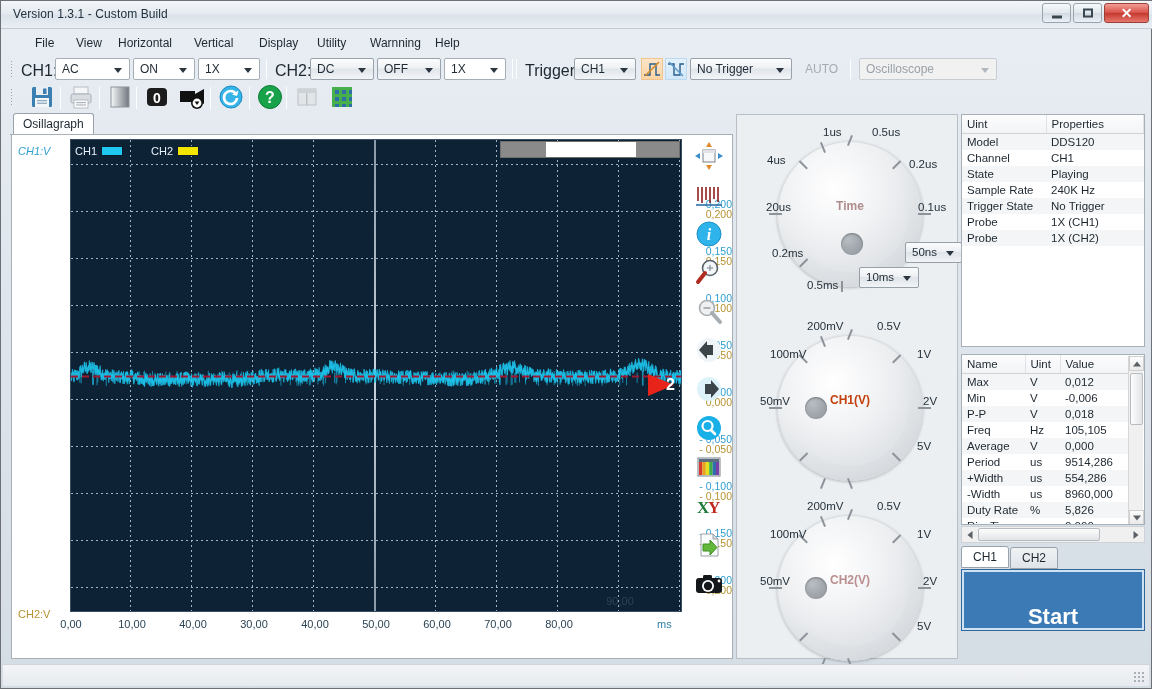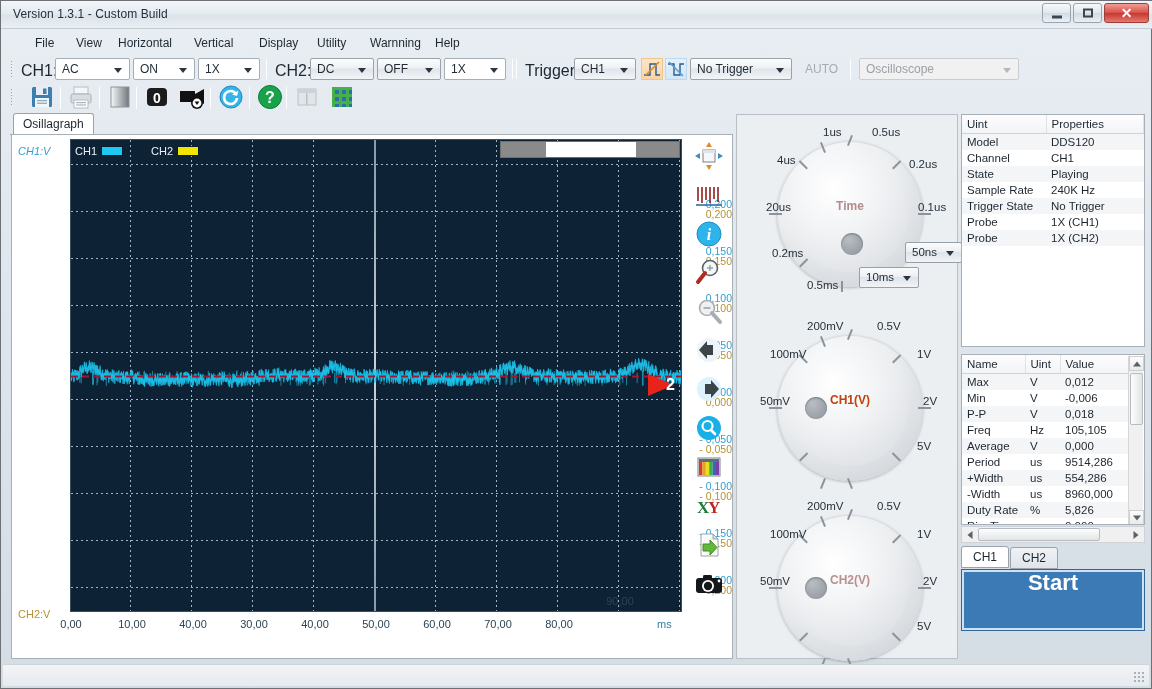--- a/index.html
+++ b/index.html
@@ -282,21 +282,21 @@
   .chtab {
     position: absolute; top: 0; height: 22px; padding: 0 11px; line-height: 21px;
     font-size: 12px; color: #1d2730; border: 1px solid #9aa3ab; border-radius: 3px 3px 0 0;
   }
   .chtab.active { background: #ffffff; top: 0; }
   .chtab.inactive { background: linear-gradient(180deg,#f0f2f4,#dfe4e9); top: 1px; }
   #start-button {
     position: absolute; left: 0; top: 455px; width: 184px; height: 62px;
     background: #3c7ab5; border: 1px solid #2f6799;
     box-shadow: inset 0 0 0 2px #cfe2f3;
-    display: flex; align-items: flex-start; justify-content: center;
+    display: flex; align-items: flex-end; justify-content: center;
   }
   #start-button span { font-size: 22px; font-weight: bold; color: #ffffff; }
 
   
   #statusbar {
     position: absolute; left: 2px; bottom: 2px; width: 1146px; height: 22px;
     background: linear-gradient(180deg,#f2f4f6,#e7eaee);
     border-top: 1px solid #cfd4d9;
   }
   #status-grip {
@@ -383,21 +383,21 @@
         <path d="M2 5 L8 5 L8 16 L14 16 L14 5 L18 5" fill="none" stroke="#2a5c8a" stroke-width="1.4"></path>
         <path d="M3 3 L17 17" stroke="#5e9bc9" stroke-width="1.6"></path>
       </svg>
     </div>
     <div class="combo" style="left:680px; width:102px">
       <span class="ctext">No Trigger</span>
       <span class="carrow"></span>
     </div>
     <div id="auto-label" style="left:795px">AUTO</div>
     <div class="vsep" style="left:840px"></div>
-    <div class="combo disabled" style="left:849px; width:160px">
+    <div class="combo disabled" style="left:849px; width:138px">
       <span class="ctext">Oscilloscope</span>
       <span class="carrow"></span>
     </div>
   </div>
 
   <div id="toolbar">
     <div class="grip" style="left:0; top:5px"></div>
 
     <div class="tbtn" style="left:18px">
       <svg width="28" height="28" viewBox="0 0 28 28">
@@ -899,21 +899,21 @@
       <div class="ktick" style="left:57px; top:13px; width:1.5px; height:11px; transform:rotate(-22deg)"></div>
       <div class="ktick" style="left:33px; top:35px; width:11px; height:1.5px; transform:rotate(45deg)"></div>
       <div class="ktick" style="left:126px; top:35px; width:11px; height:1.5px; transform:rotate(-45deg)"></div>
       <div class="ktick" style="left:4px;  top:84px; width:13px; height:1.5px"></div>
       <div class="ktick" style="left:153px; top:84px; width:13px; height:1.5px"></div>
       <div class="ktick" style="left:33px; top:133px; width:11px; height:1.5px; transform:rotate(-45deg)"></div>
       <div class="ktick" style="left:76px; top:152px; width:1.5px; height:11px"></div>
 
       <div class="klabel" style="left:58px;  top:-3px">1us</div>
       <div class="klabel" style="left:107px; top:-3px">0.5us</div>
-      <div class="klabel" style="left:12px;  top:25px">4us</div>
+      <div class="klabel" style="left:2px;  top:25px">4us</div>
       <div class="klabel" style="left:144px; top:29px">0.2us</div>
       <div class="klabel" style="left:1px;   top:72px">20us</div>
       <div class="klabel" style="left:153px; top:72px">0.1us</div>
       <div class="klabel" style="left:7px;   top:118px">0.2ms</div>
       <div class="klabel" style="left:42px;  top:150px">0.5ms</div>
     </div>
 
     <div class="kcombo" style="left:168px; top:127px; width:57px">
       <span class="ctext">50ns</span>
       <span class="carrow"></span>

